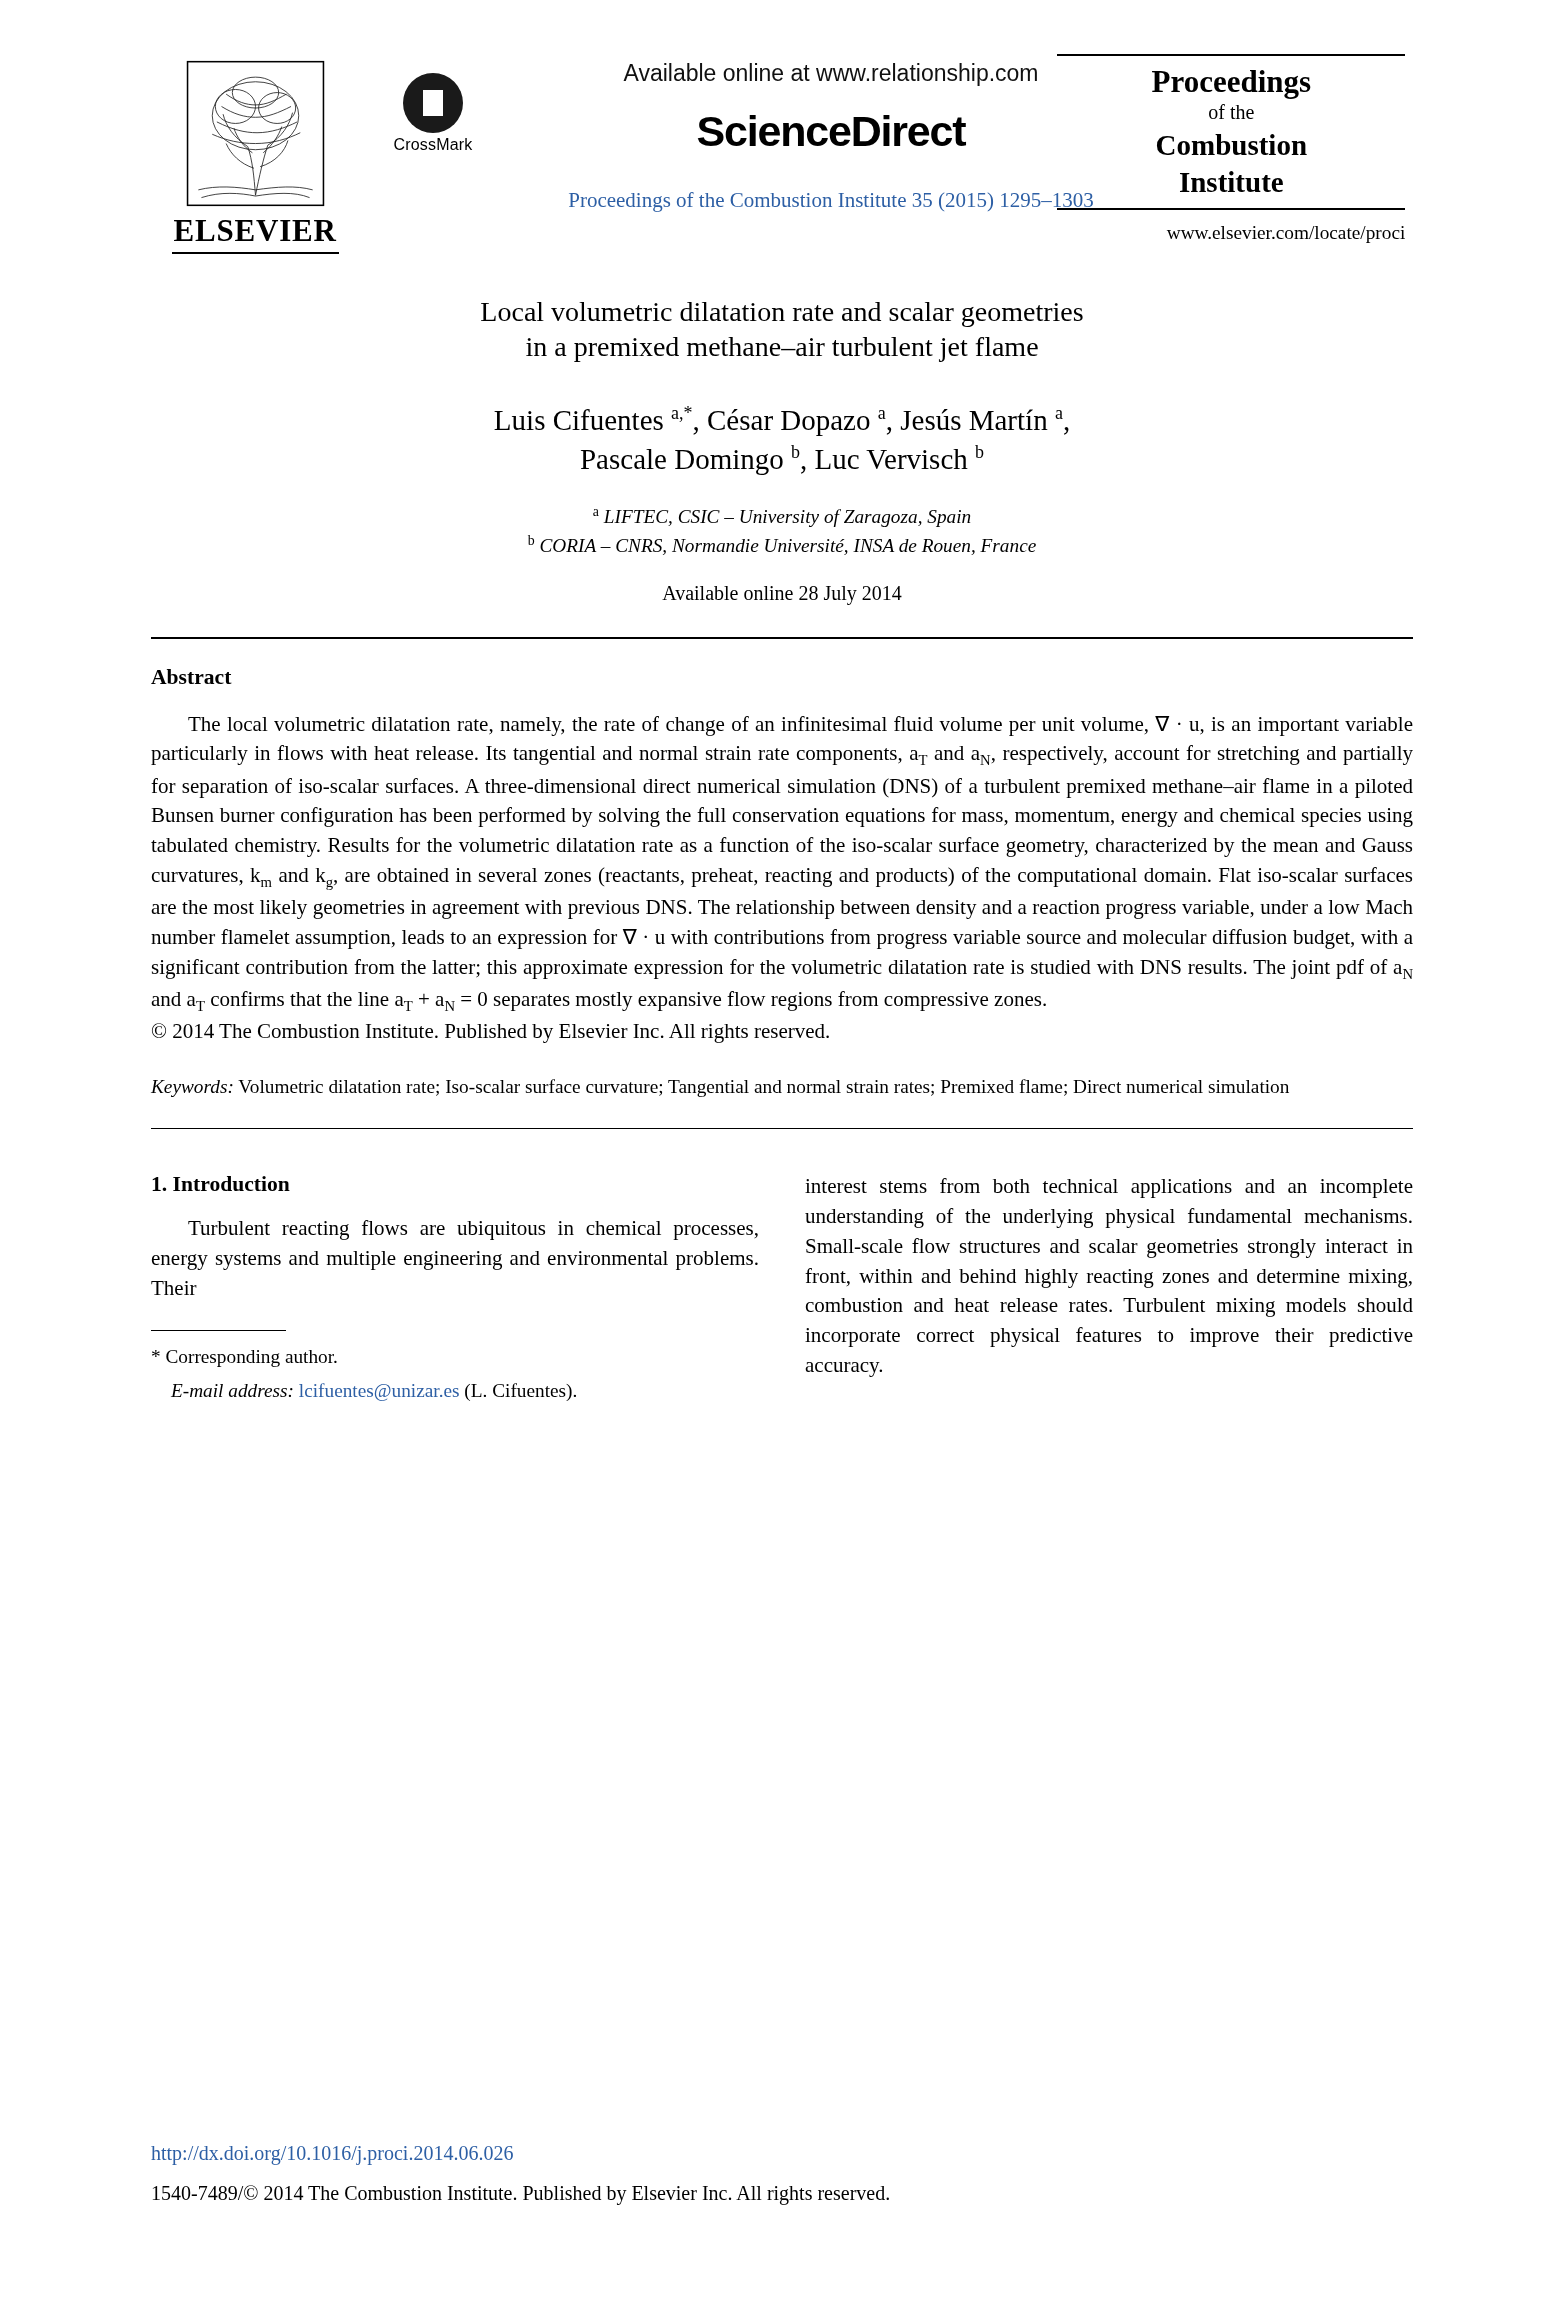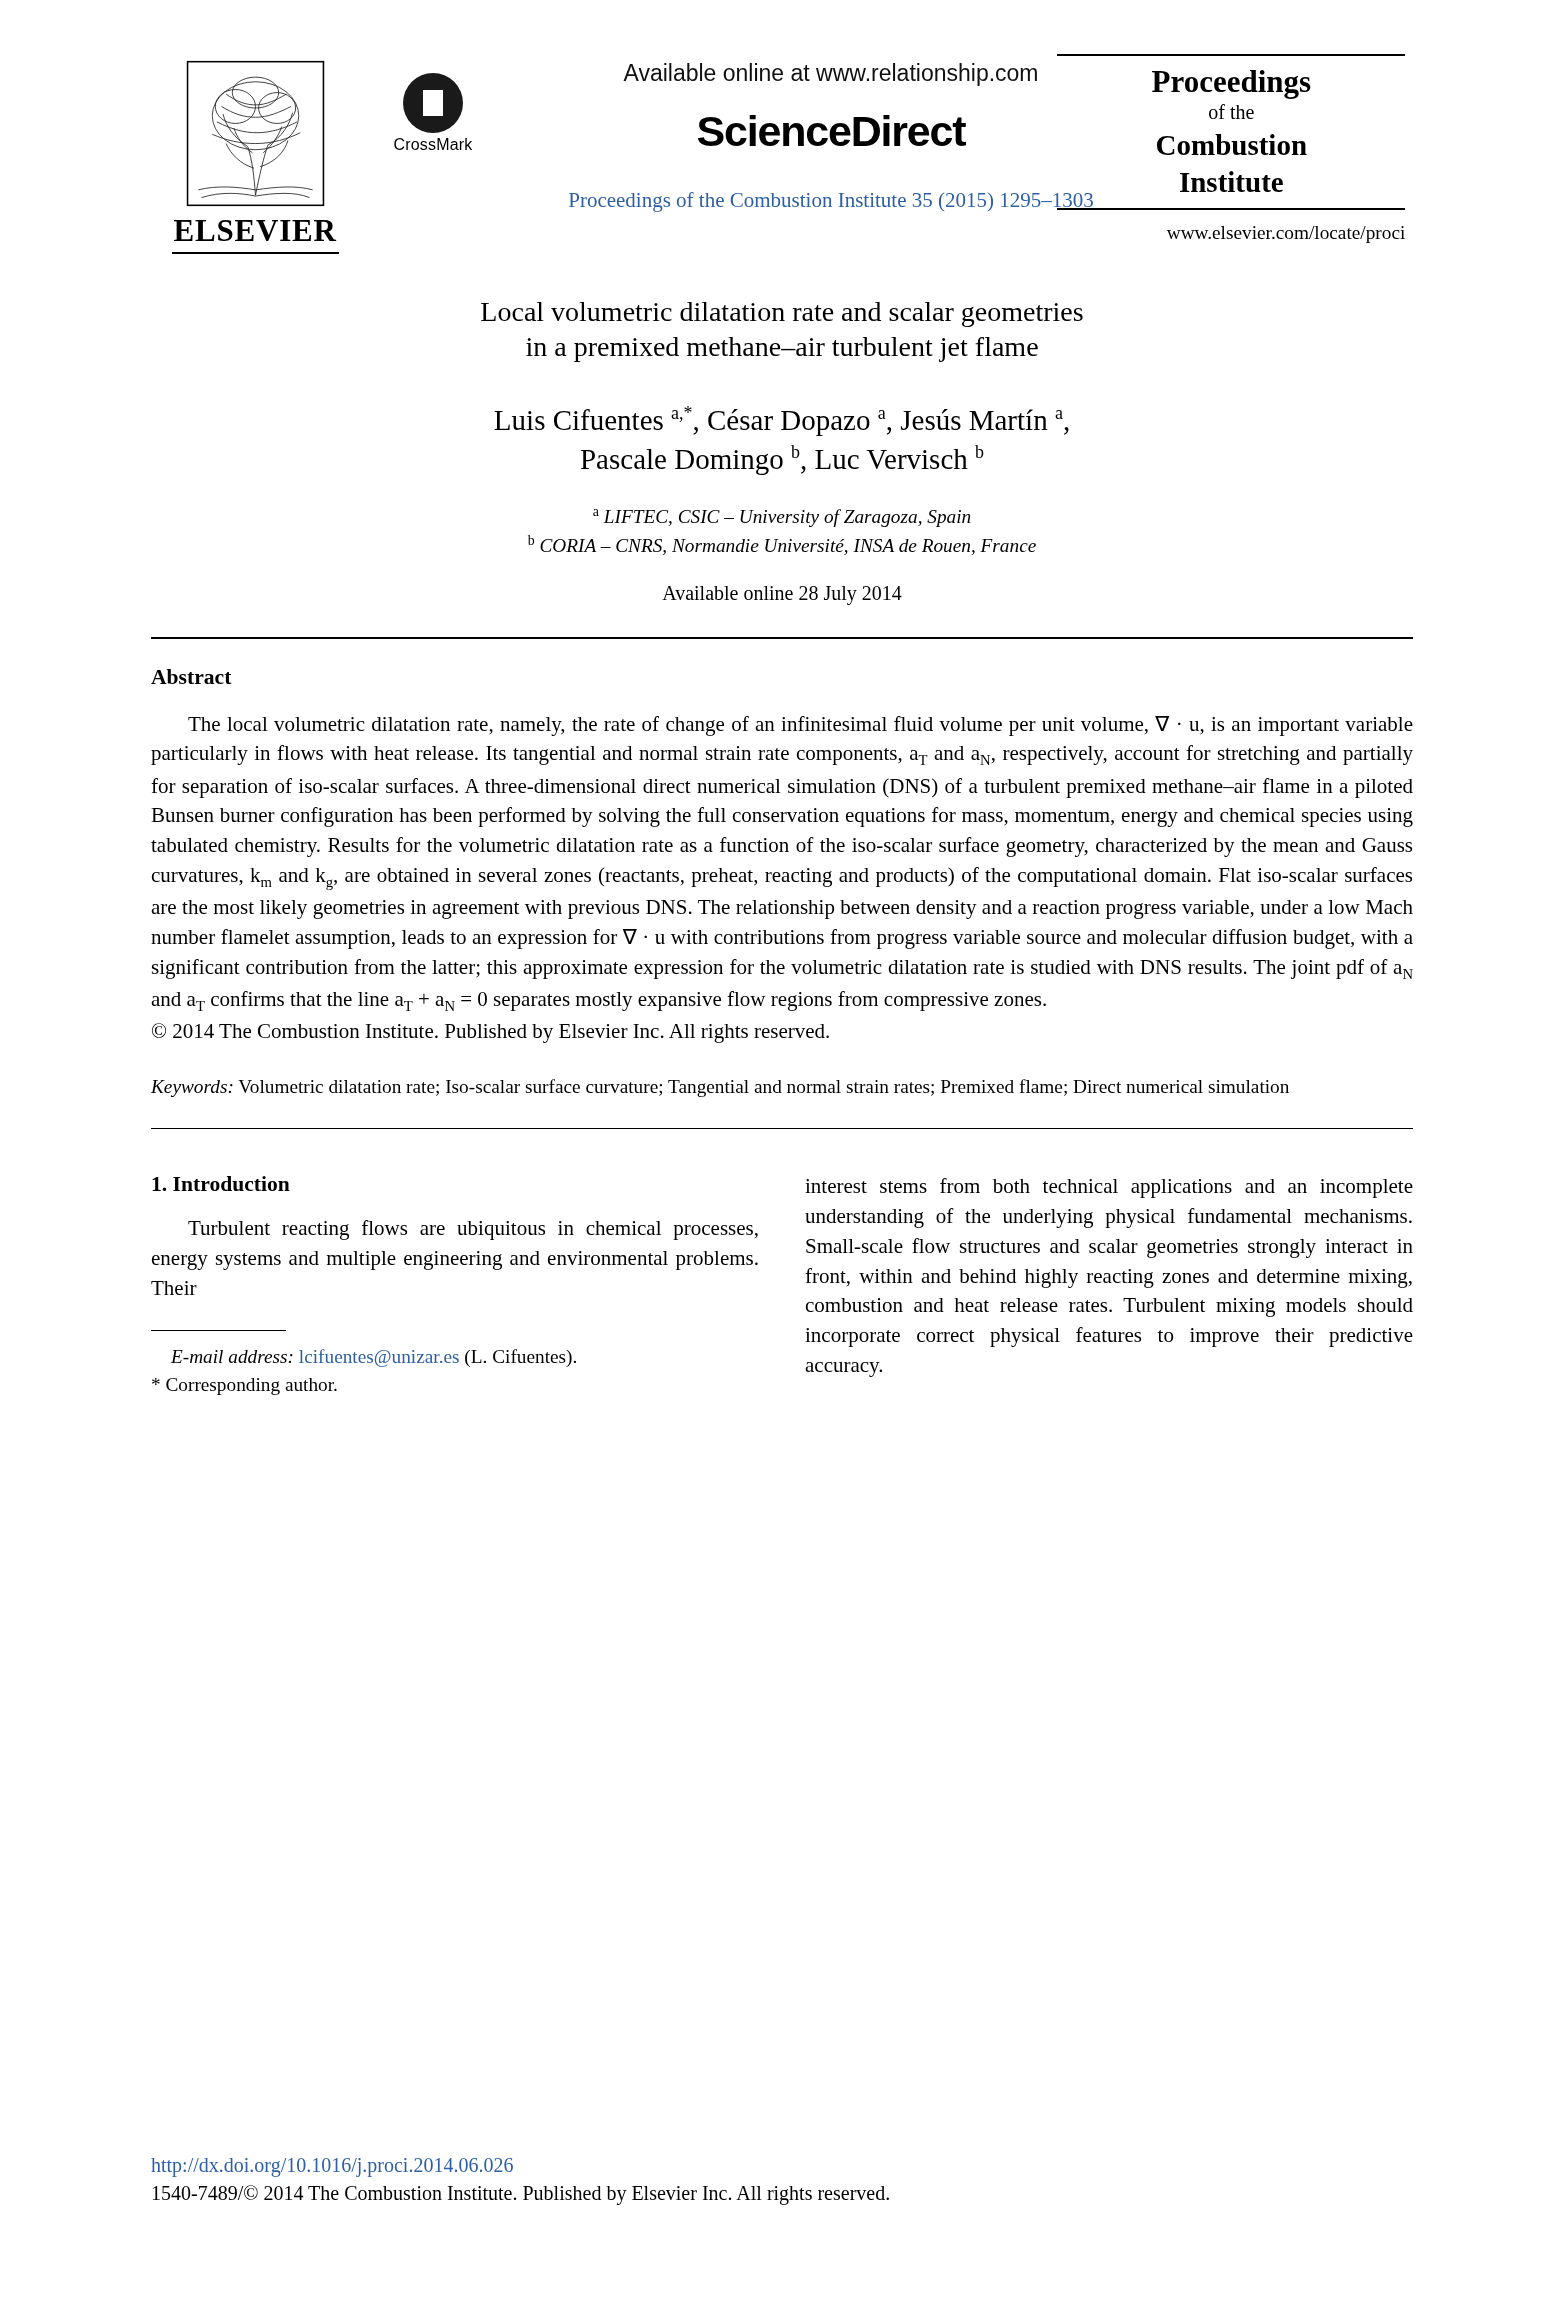--- a/index.html
+++ b/index.html
@@ -246,21 +246,21 @@
     left: 151px;
     right: 151px;
     bottom: 114px;
   }
   .doi {
     font-size: 20px;
     color: #2d5fa5;
   }
   .issn {
     font-size: 20px;
-    margin-top: 5px;
+    margin-top: 17px;
   }
 </style>
 </head>
 <body>
 
 <div class="page">
 
   <div class="masthead">
 
     <div class="elsevier-block">
@@ -346,25 +346,25 @@
   </div>
 
   <div class="hr-full" style="margin-top:28px"></div>
 
   <div class="columns">
     <div class="col">
       <div class="sec-head">1. Introduction</div>
       <div class="para">Turbulent reacting flows are ubiquitous in chemical processes, energy systems and multiple engineering and environmental problems. Their</div>
 
       <div class="footnote-rule"></div>
+      <div class="footnote">* Corresponding author.</div>
       <div class="footnote" style="margin-top:6.2px; padding-left:20px;">
         <span class="email-label">E-mail address:</span>
         <span class="link">lcifuentes@unizar.es</span><span> (L. Cifuentes).</span>
       </div>
-      <div class="footnote">* Corresponding author.</div>
     </div>
 
     <div class="col">
       <div class="para noindent">interest stems from both technical applications and an incomplete understanding of the underlying physical fundamental mechanisms. Small-scale flow structures and scalar geometries strongly interact in front, within and behind highly reacting zones and determine mixing, combustion and heat release rates. Turbulent mixing models should incorporate correct physical features to improve their predictive accuracy.</div>
     </div>
   </div>
 
   <div class="bottom-block">
     <div class="doi">http://dx.doi.org/10.1016/j.proci.2014.06.026</div>
     <div class="issn">1540-7489/© 2014 The Combustion Institute. Published by Elsevier Inc. All rights reserved.</div>

